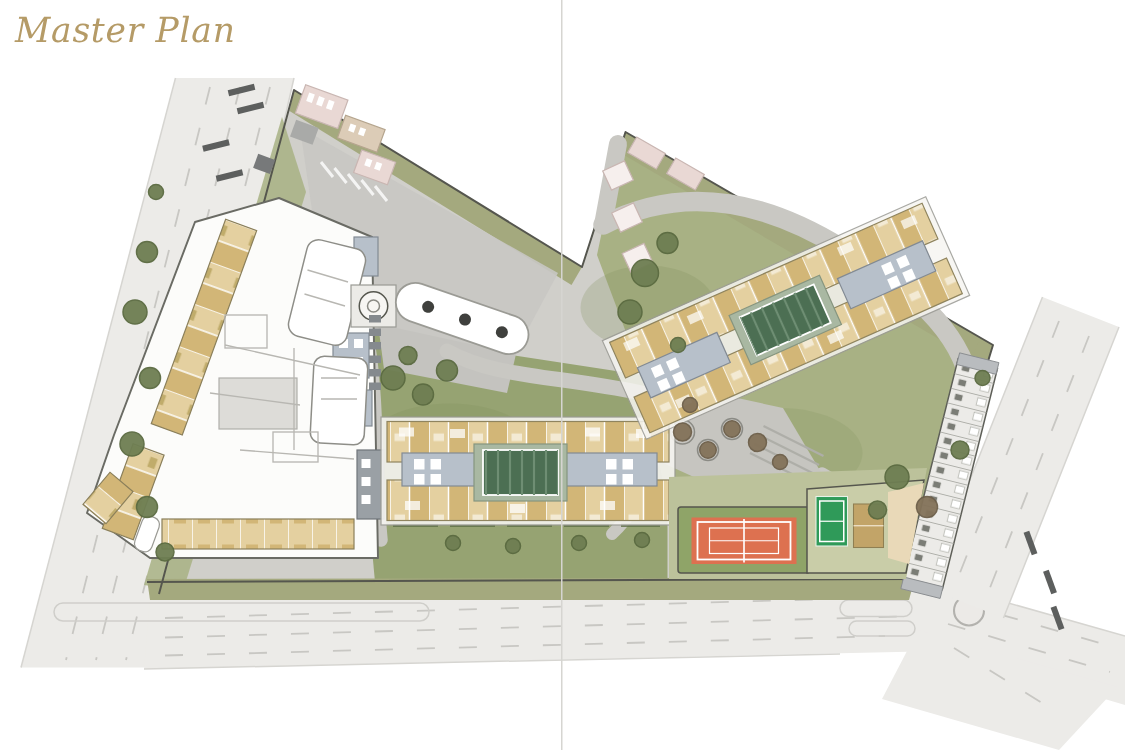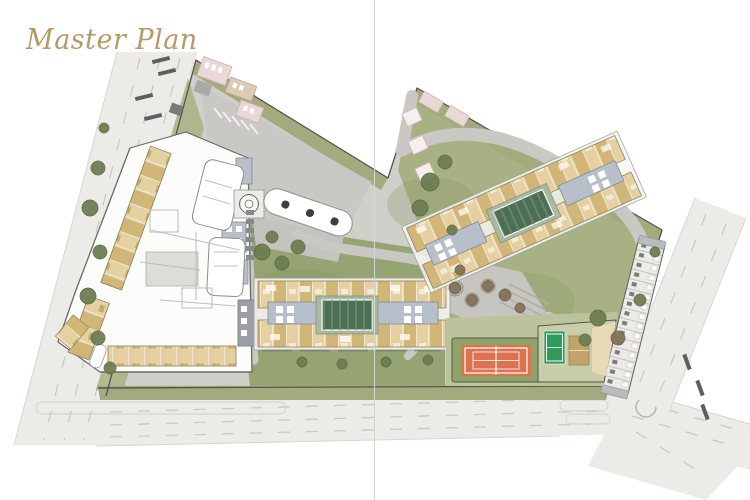--- a/index.html
+++ b/index.html
@@ -1,18 +1,18 @@
 <!DOCTYPE html>
 <html style="--bg: #ffffff; --title-gold: #b59b67; --divider: #d6d5d1; --road-fill: #ecebe8; --road-edge: #d6d5d1; --lane-dash: #c8c7c3; --crosswalk: #5d5f5e; --ground-gray: #d0cfca; --plaza-gray: #c6c5c0; --path-gray: #c9c8c3; --lawn: #a8b184; --lawn-dark: #96a372; --lawn-pale: #bcc29b; --olive-strip: #a4a97e; --outline: #55564e; --bldg-white: #fcfcfa; --bldg-stroke: #6a6b64; --unit-tan: #e4d0a0; --unit-tan2: #d2b677; --unit-dark: #9c8836; --core-gray: #b7c0ca; --core-stroke: #828a93; --core-window: #ffffff; --pool: #4c6f53; --pool-lane: #6e8e73; --pool-deck: #a9b8a2; --pink: #e9d8d4; --pink-light: #f6efed; --pink-stroke: #c9b6b2; --court-orange: #dd7150; --court-green: #2f9a59; --court-tan: #c2a468; --sand: #e9d9b8; --tree: #6e7e52; --tree-dark: #5a6a40; --tree-brown: #837259;"><head>
 <meta charset="utf-8">
 <style>
   html,body{margin:0;padding:0;background:#fff;}
   .stage{position:relative;width:750px;height:500px;background:var(--bg,#ffffff);overflow:hidden;}
   .plan-svg{position:absolute;left:0;top:0;}
-  .page-title{position:absolute;left:10px;top:8px;margin:16px;font-family:"DejaVu Serif","Liberation Serif",serif;font-style:italic;font-weight:500;font-size:27px;letter-spacing:.5px;color:var(--title-gold,#b59b67);}
+  .page-title{position:absolute;left:10px;top:8px;margin:0;font-family:"DejaVu Serif","Liberation Serif",serif;font-style:italic;font-weight:500;font-size:23px;letter-spacing:.5px;color:var(--title-gold,#b59b67);}
   .divider{position:absolute;left:374px;top:0;width:1px;height:500px;background:var(--divider,#d6d5d1);}
   .road{fill:var(--road-fill,#ecebe8);}
   .road-edge{stroke:var(--road-edge,#d6d5d1);stroke-width:1;fill:none;}
   .dash{stroke:var(--lane-dash,#c8c7c3);stroke-width:1.2;fill:none;stroke-dasharray:12 16;}
   .bar{fill:var(--crosswalk,#5d5f5e);}
   .pill{fill:none;stroke:#cfceca;stroke-width:1;}
   .ground{fill:var(--ground-gray,#d0cfca);}
   .lawn{fill:var(--lawn,#a8b184);}
   .lawn2{fill:var(--lawn-dark,#96a372);}
   .olive{fill:var(--olive-strip,#a4a97e);}

